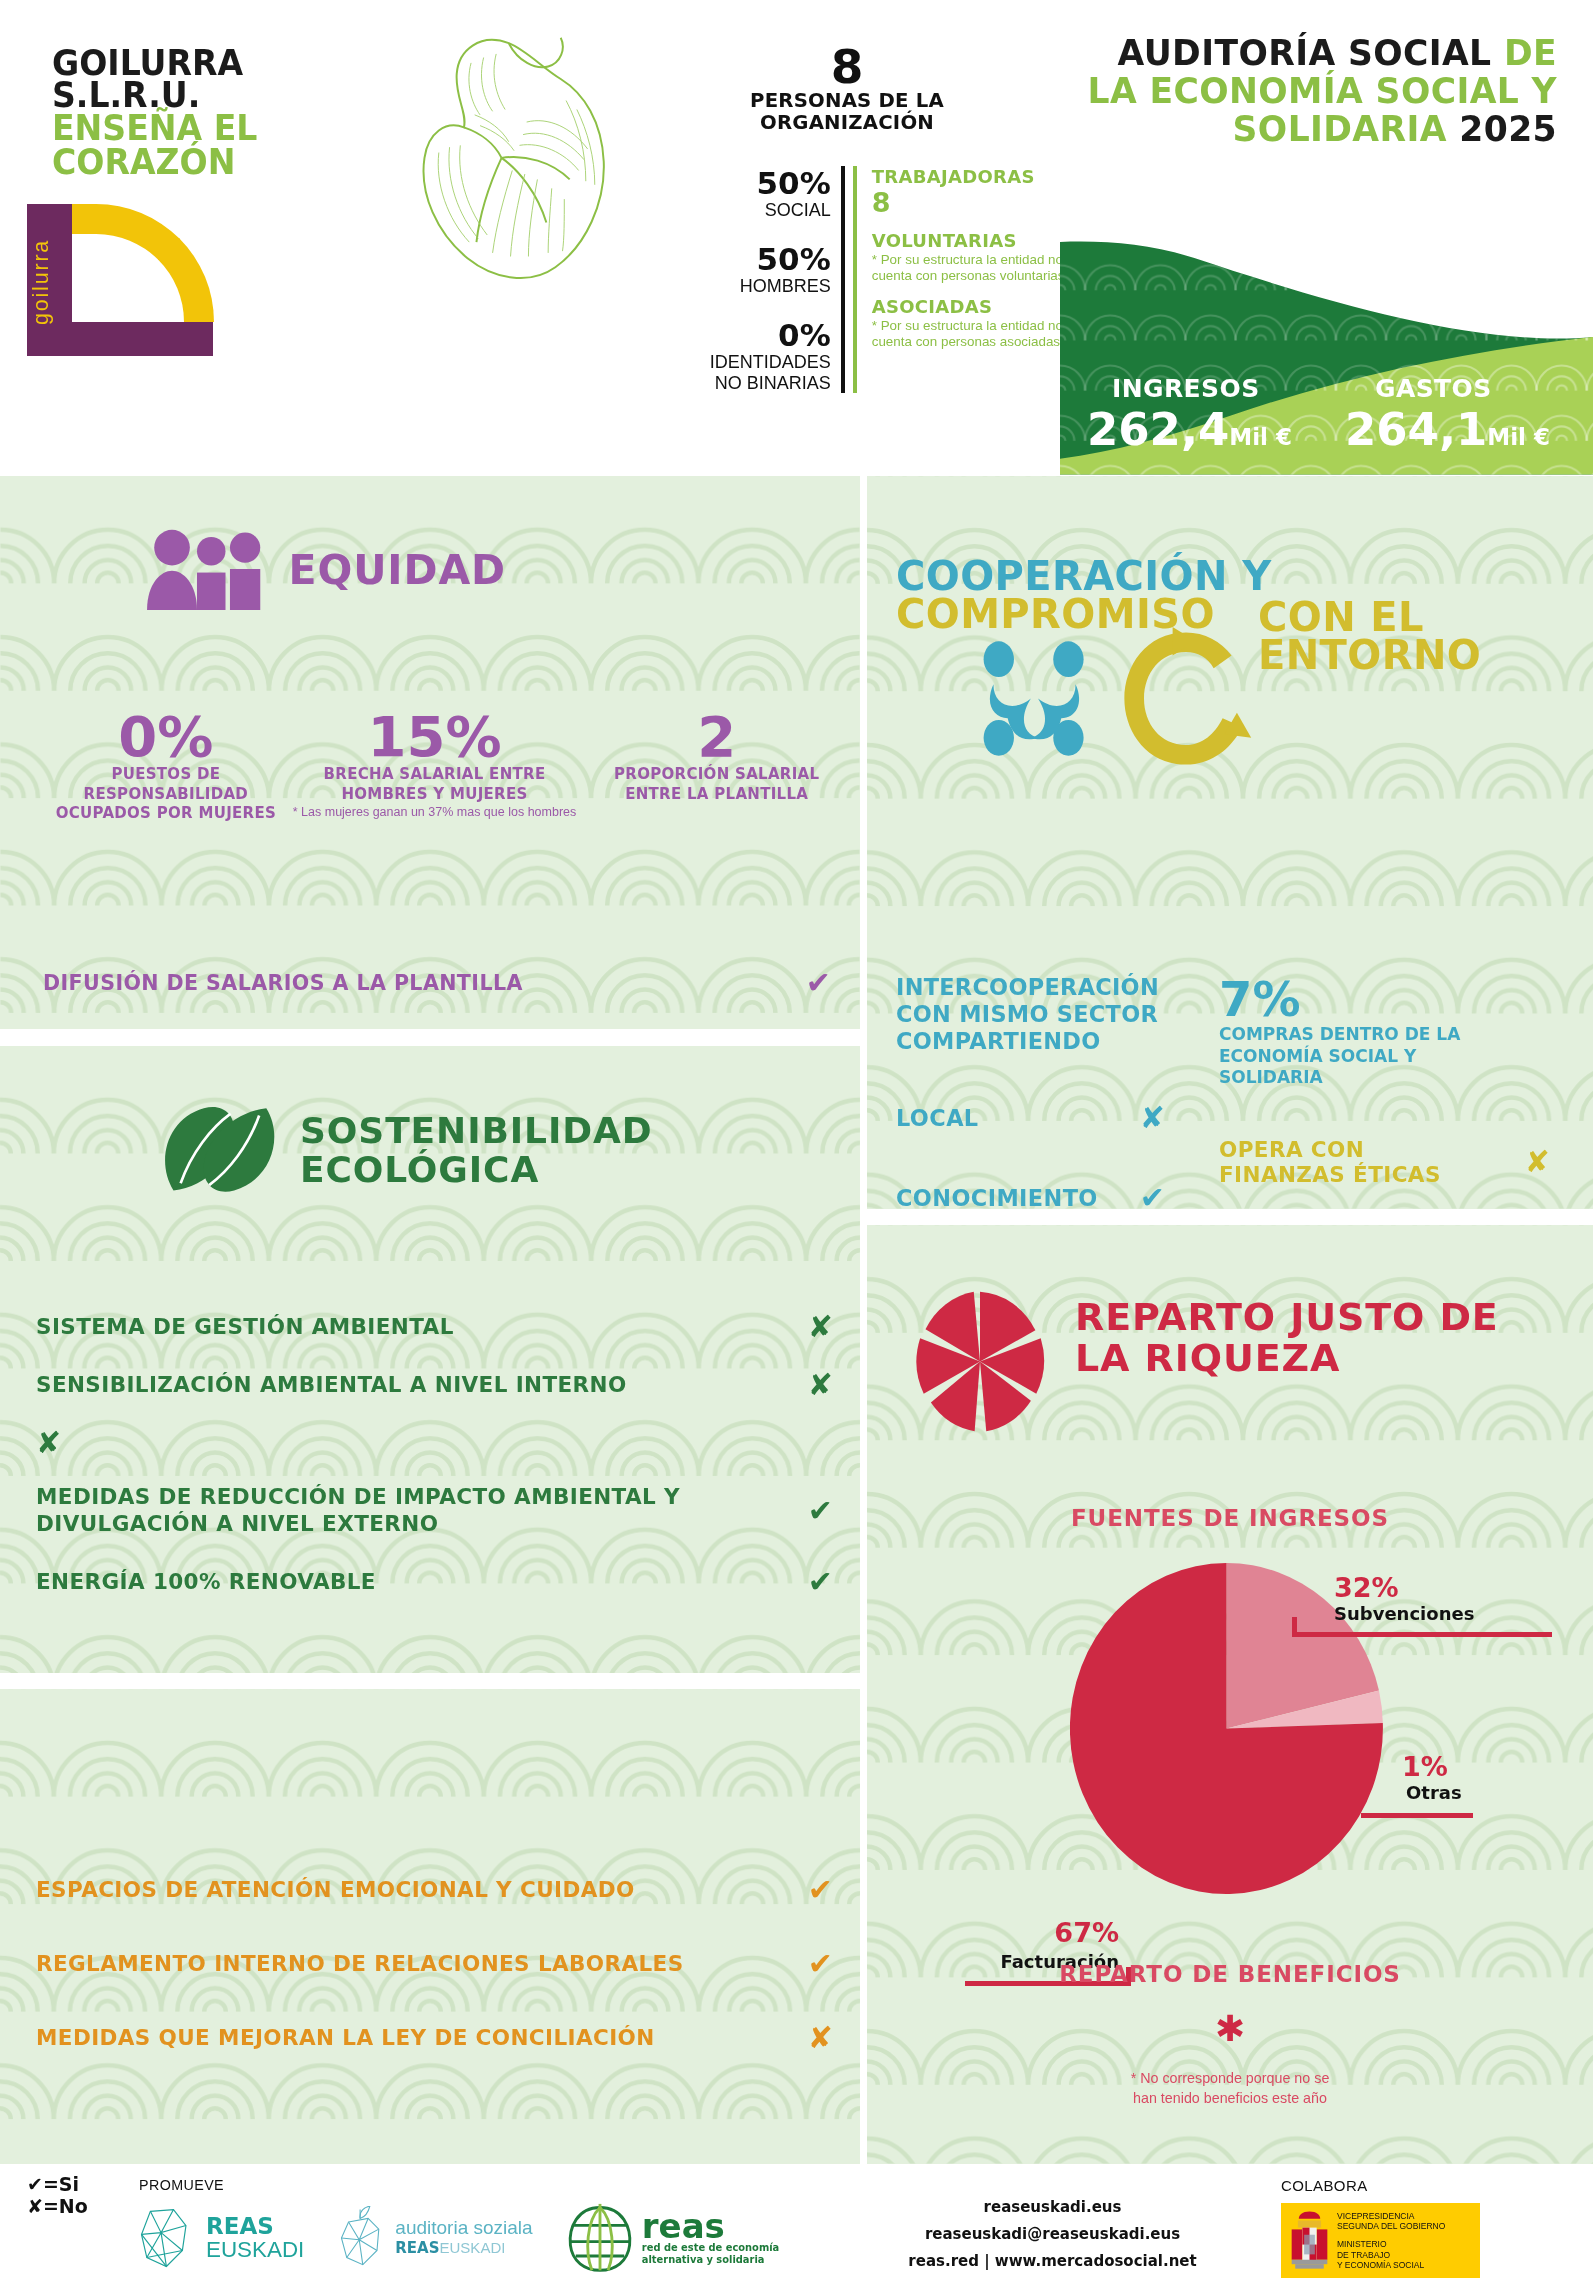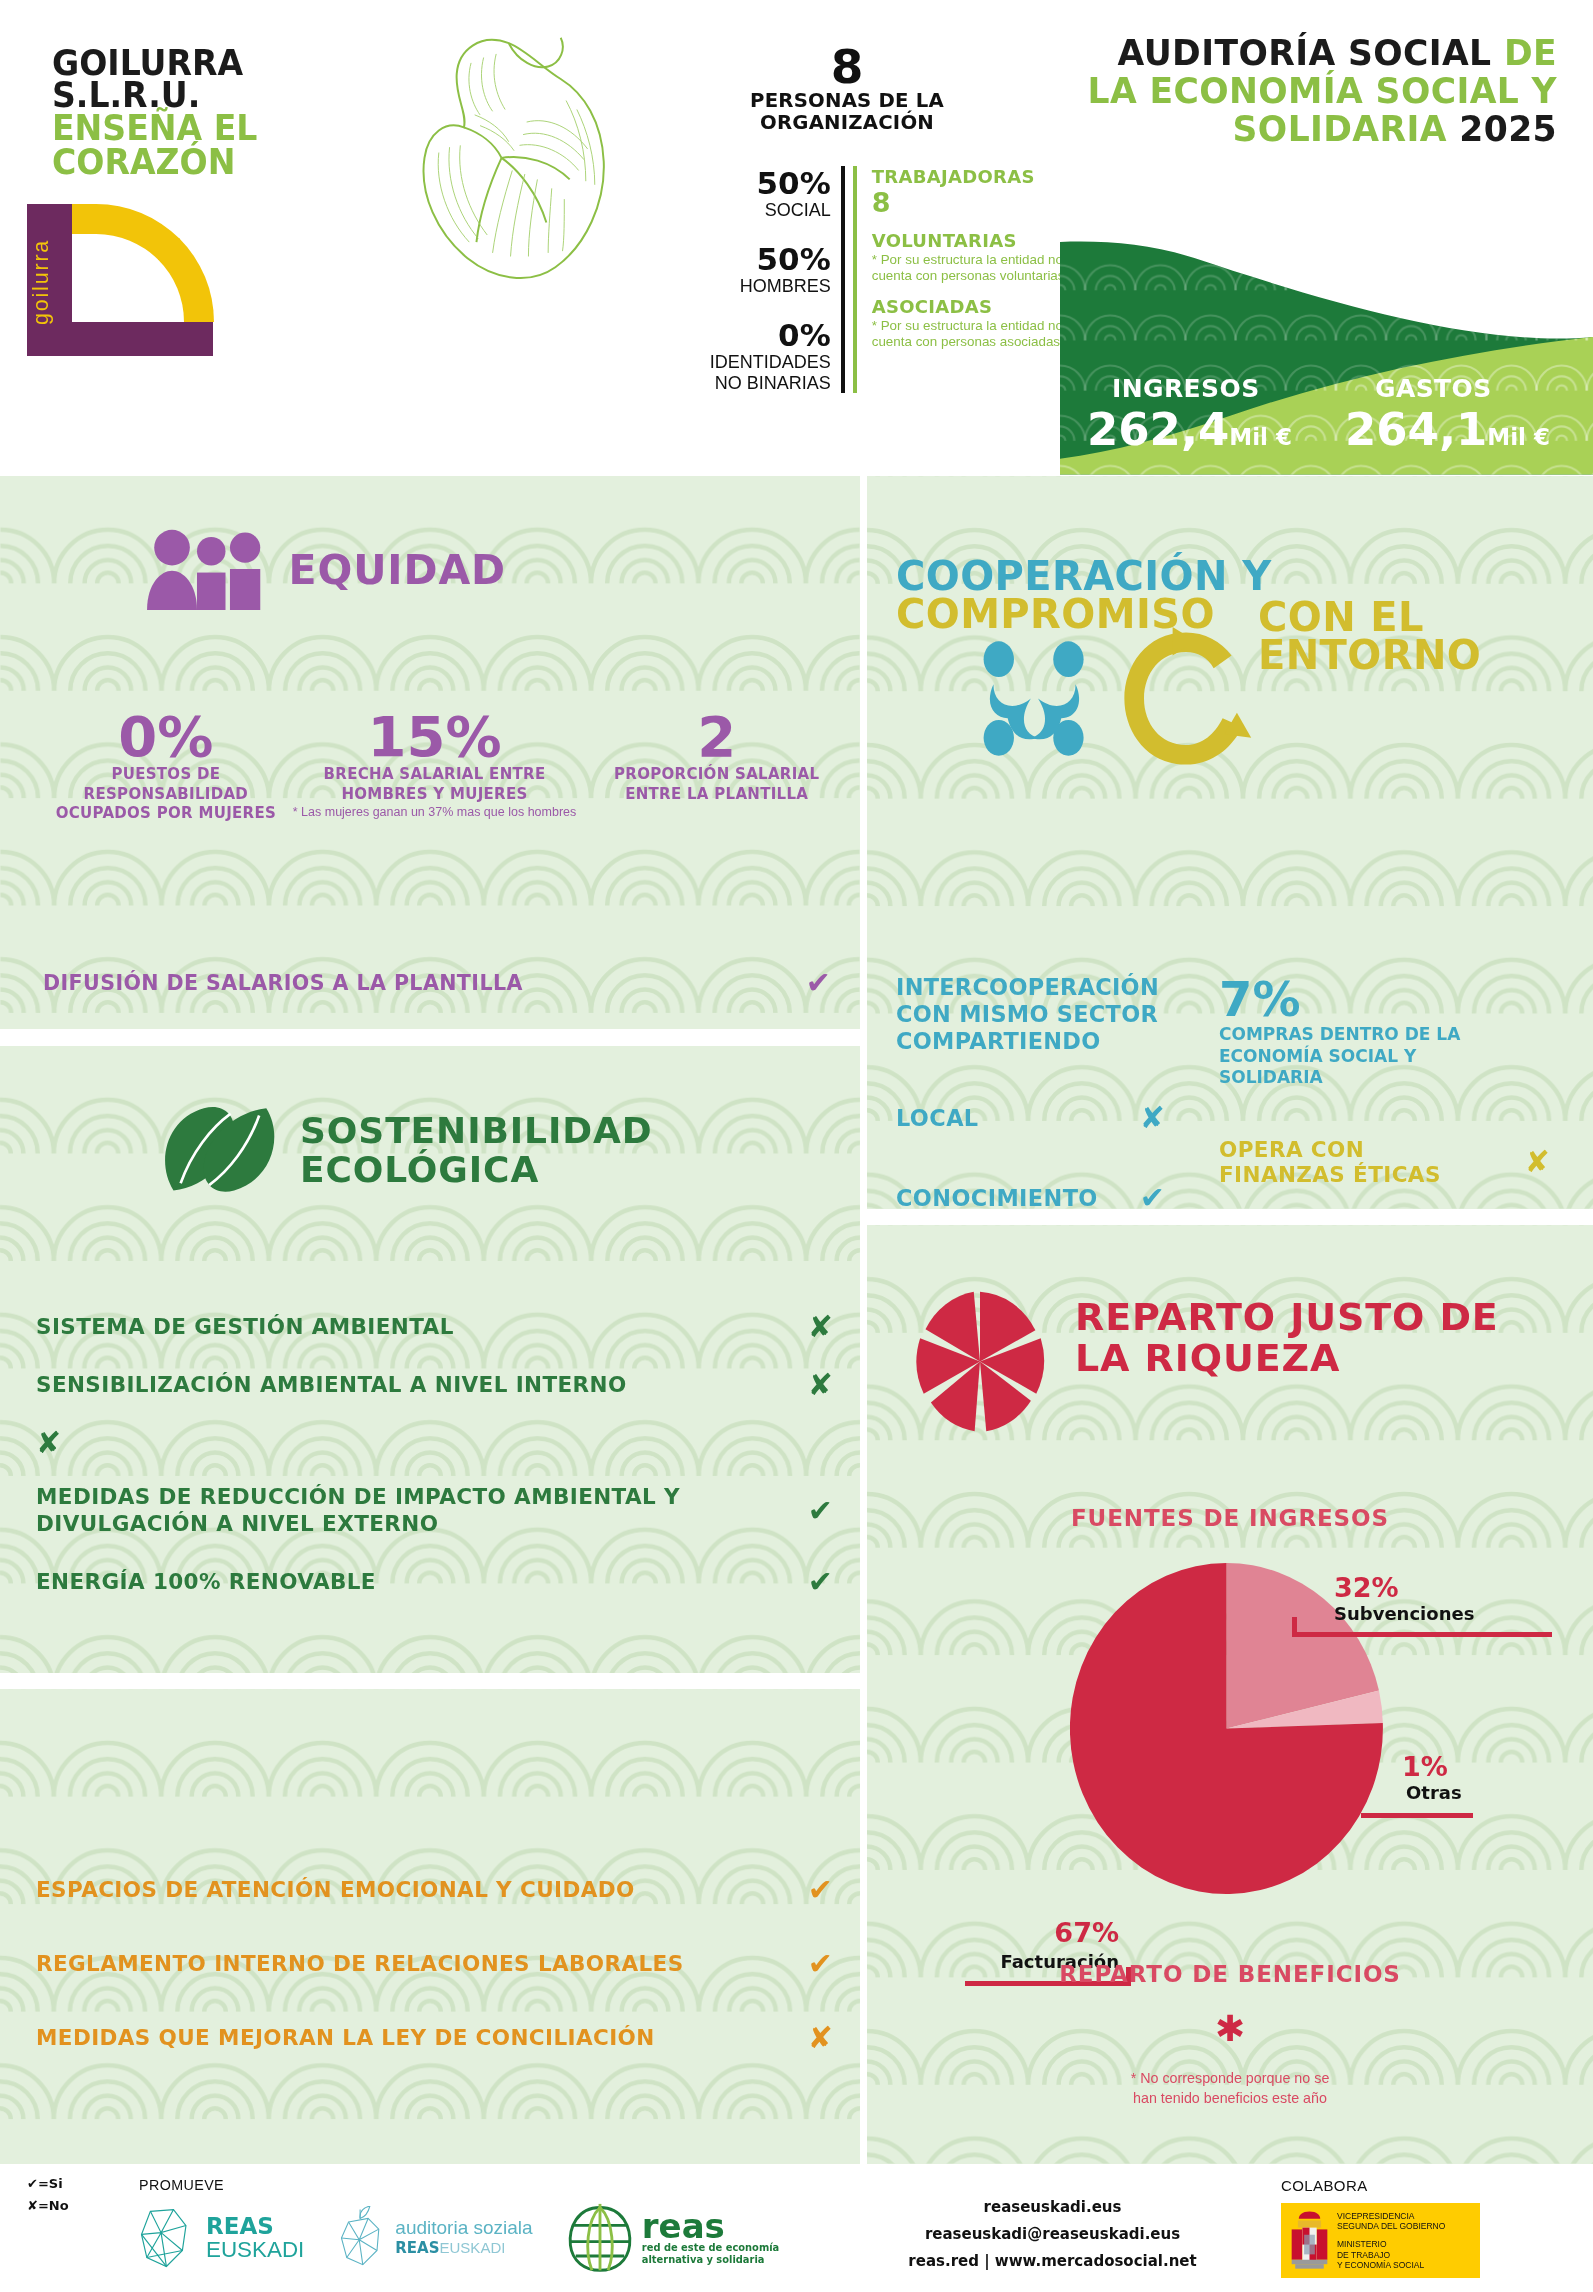--- a/index.html
+++ b/index.html
@@ -126,21 +126,21 @@
   .rp-bar { position:absolute; background:#ce2944; height:5.4px; }
   .rp-ben { position:absolute; left:867px; top:1961px; width:726px; text-align:center;
      font-family:"DejaVu Sans",sans-serif; font-weight:bold; font-size:23px; color:#d94a63; letter-spacing:0.9px; }
   .rp-star { position:absolute; left:867px; top:2011px; width:726px; text-align:center; color:#ce2944; font-size:36px; line-height:36px;}
   .rp-note { position:absolute; left:867px; top:2069px; width:726px; text-align:center;
      font-family:"Liberation Sans",sans-serif; font-size:14.3px; color:#d94a63; line-height:19.7px; }
 
   
   .footer { position:absolute; left:0; top:2164px; width:1593px; height:129px; background:#fff; }
   .legend { position:absolute; left:27px; top:9px; font-family:"DejaVu Sans",sans-serif;
-      font-weight:bold; font-size:13px; color:#111; line-height:22.4px; }
+      font-weight:bold; font-size:19px; color:#111; line-height:22.4px; }
   .promueve { position:absolute; left:139px; top:12.5px; font-family:"Liberation Sans",sans-serif;
       font-size:14.3px; color:#111; letter-spacing:0.4px; }
   .colabora { position:absolute; left:1281px; top:12.5px; font-family:"Liberation Sans",sans-serif;
       font-size:15px; color:#111; letter-spacing:0.4px; }
   .logos { position:absolute; left:134px; top:38px; display:flex; align-items:center; gap:32px; }
   .contact { position:absolute; left:860px; top:30px; width:385px; text-align:center;
       font-family:"DejaVu Sans",sans-serif; font-weight:bold; font-size:15px; color:#111; line-height:27px; }
   .gov { position:absolute; left:1281px; top:39px; width:199px; height:75px; background:#ffcc00; display:flex; align-items:center; }
   .gov-txt { font-family:"Liberation Sans",sans-serif; font-size:8.5px; color:#111; line-height:10.3px; margin-left:3.6px;}
 </style>

